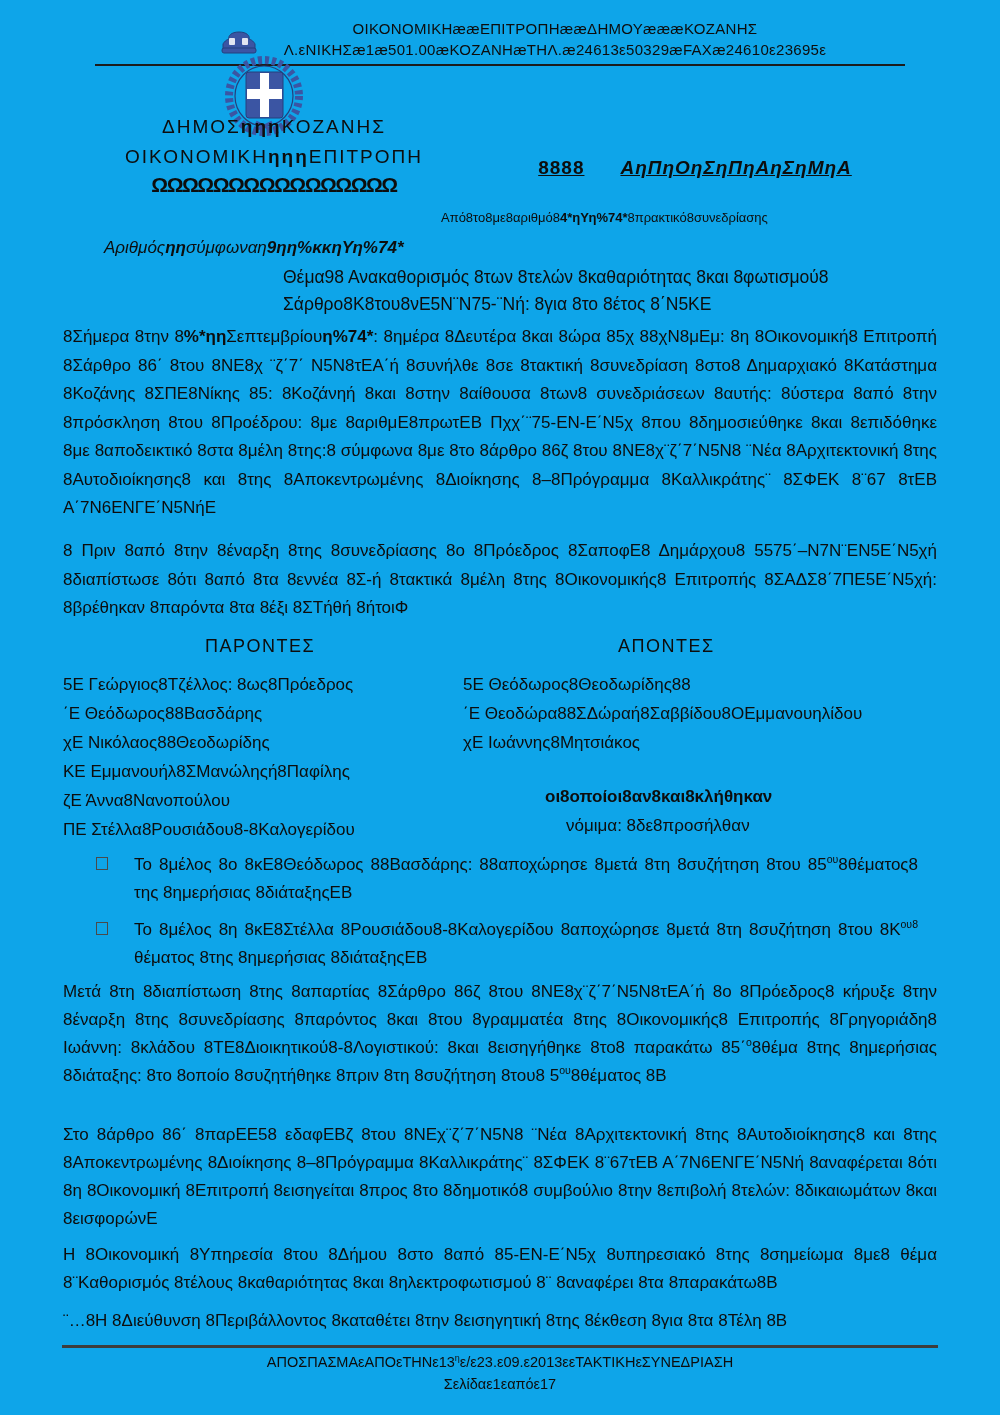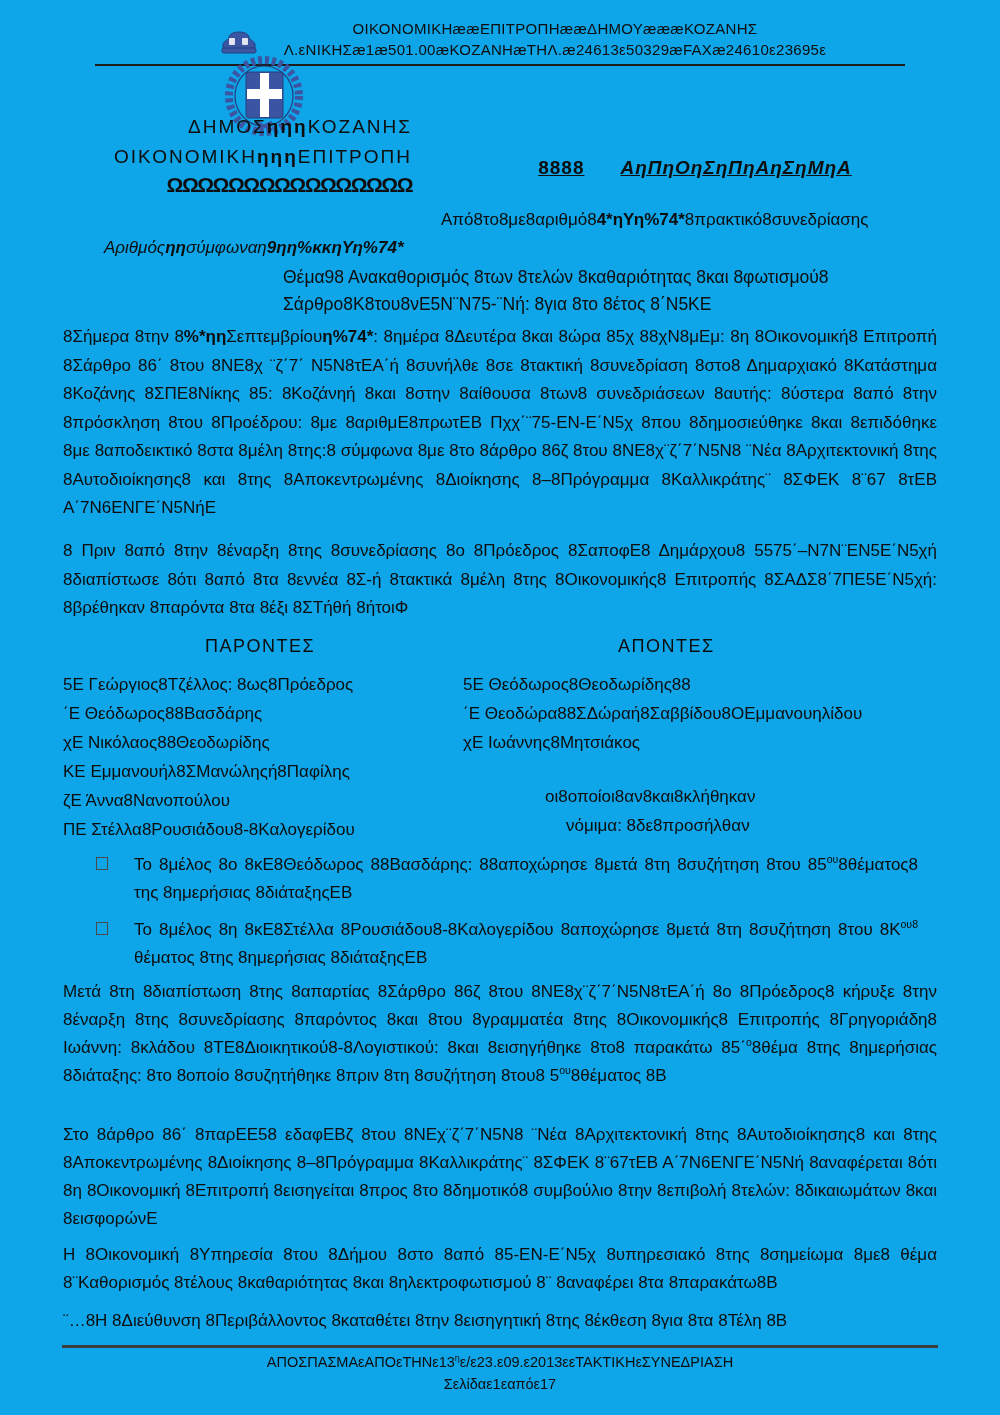--- a/index.html
+++ b/index.html
@@ -12,45 +12,45 @@
     overflow:hidden;
   }
   .abs{position:absolute;}
   
   .hdr{top:18px;left:140px;width:830px;text-align:center;font-size:15px;line-height:21px;letter-spacing:.3px;}
   .hdr .addr{font-size:15px;}
   .hdr-rule{top:64px;left:95px;width:810px;height:2px;background:#1c1c1c;}
   
   .emblem{top:24px;left:208px;width:100px;height:112px;}
   
-  .orgblk{top:112px;left:112px;width:300px;text-align:right;}
+  .orgblk{top:112px;left:124px;width:300px;text-align:center;}
   .orgblk .l{font-size:19px;letter-spacing:2px;line-height:30px;white-space:nowrap;}
   .orgblk .omega{font-size:21px;font-weight:bold;letter-spacing:-1.5px;line-height:26px;white-space:nowrap;}
   
   .apospasma{top:157px;left:450px;width:490px;text-align:center;font-size:19px;letter-spacing:1px;}
-  .extract{top:210px;left:441px;width:505px;font-size:17px;}
+  .extract{top:210px;left:441px;width:505px;font-size:13px;}
   .decision{top:238px;left:104px;font-size:17px;font-style:italic;}
   .subject{top:264px;left:283px;width:665px;font-size:17.5px;line-height:27px;}
   
   .para{left:63px;width:874px;font-size:17px;line-height:28.5px;text-align:justify;}
   .p1{top:323px;}
   .p2{top:537px;}
   .p3{top:978px;line-height:28px;}
   .p4{top:1121px;line-height:28px;}
   .p5{top:1241px;line-height:28px;}
   .p6{top:1307px;text-align:left;}
   
   .att-h{top:636px;font-size:18px;letter-spacing:1.5px;}
   .present-h{left:205px;}
   .absent-h{left:618px;}
   .att-list{top:670px;font-size:17px;line-height:29px;}
   .present-list{left:63px;width:400px;}
   .absent-list{left:463px;width:490px;}
   .att-note{font-size:17px;}
-  .note1{top:787px;left:545px;}
+  .note1{top:787px;left:545px;font-weight:bold;}
   .note2{top:816px;left:566px;}
   
   .bullet{left:96px;width:822px;display:flex;gap:26px;font-size:17px;}
   .b1{top:851px;}
   .b2{top:916px;}
   .bullet .box{flex:none;width:10px;height:11px;border:1.5px solid #4a4a4a;margin-top:6px;}
   .bullet .btxt{flex:1;text-align:justify;line-height:28px;}
   
   .footer-rule{top:1345px;left:62px;width:876px;height:3px;background:#3d3d3d;}
   .footer{top:1351px;left:0;width:100%;text-align:center;font-size:14.5px;line-height:22px;}

